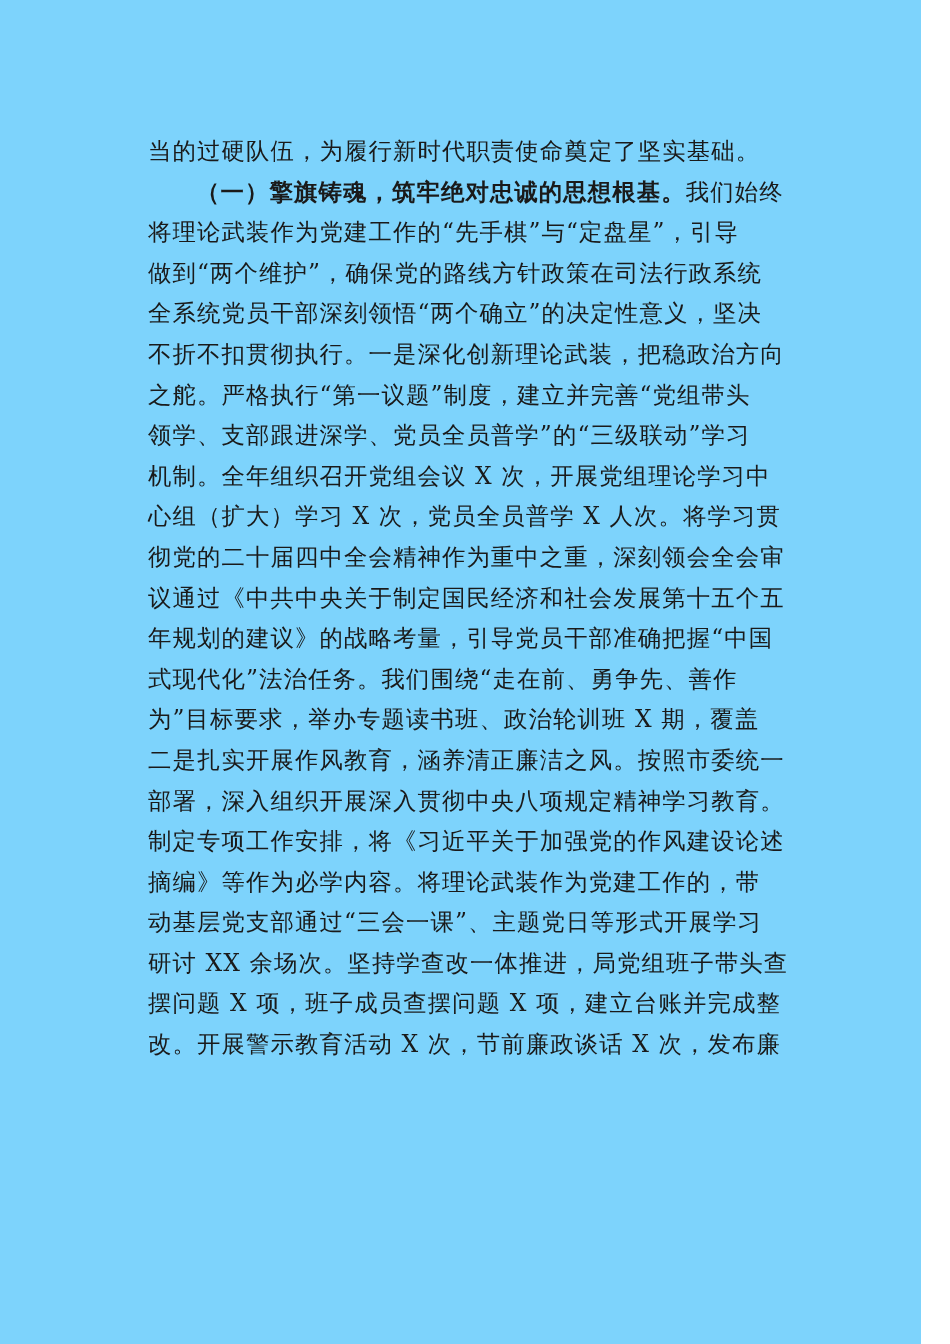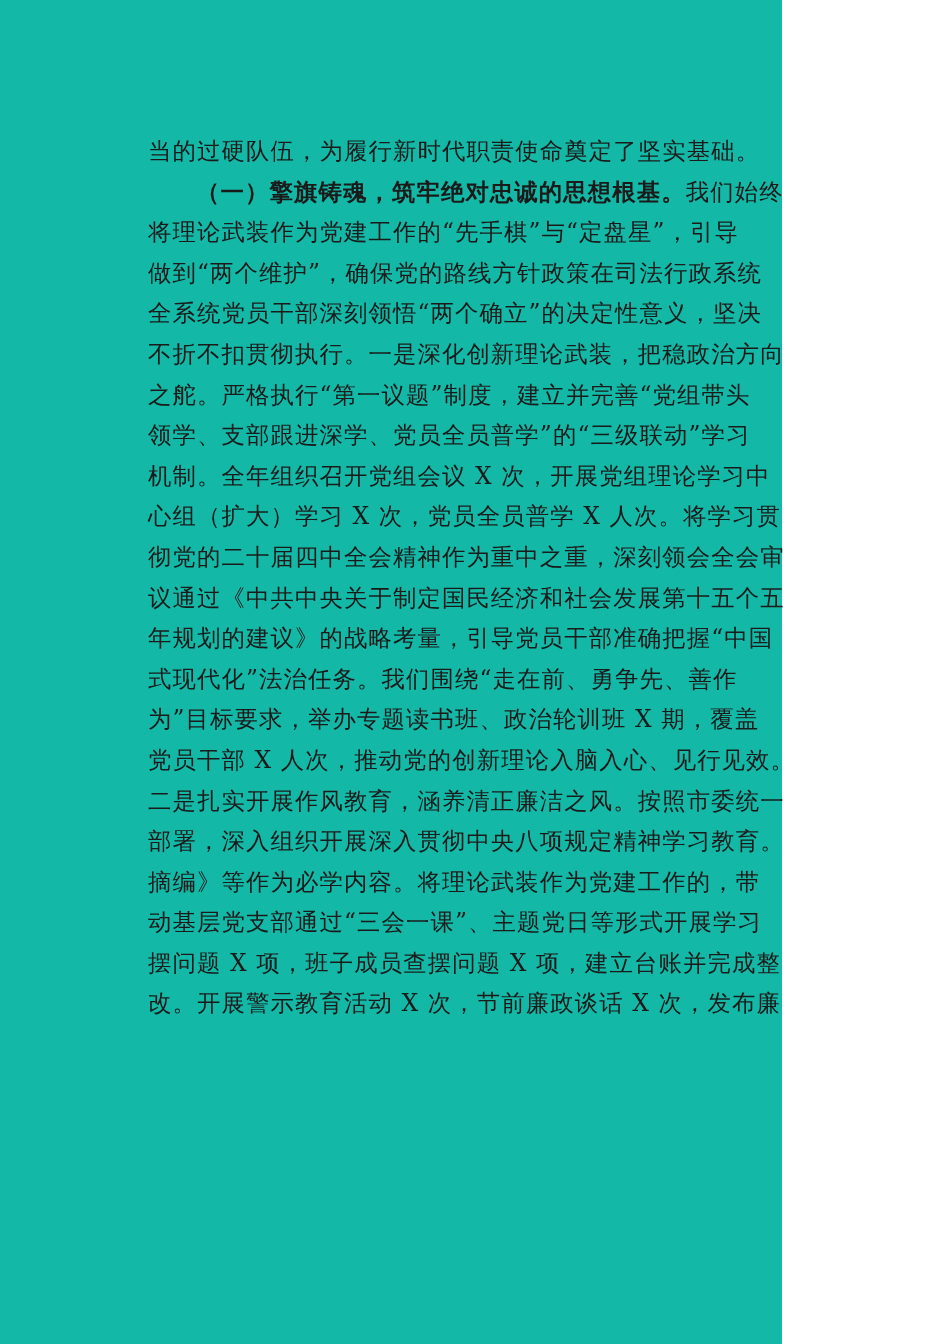--- a/index.html
+++ b/index.html
@@ -11,23 +11,23 @@
     width: 950px;
     height: 1344px;
     position: relative;
     overflow: hidden;
     font-family: "DejaVu Serif", "Liberation Serif", serif;
     color: #1a1a1a;
   }
   .page {
     position: absolute;
     left: 0; top: 0;
-    width: 782px;
+    width: 921px;
     height: 1344px;
-    background: #14b8a6;
+    background: #7dd3fc;
   }
   .body-text {
     position: absolute;
     left: 148px;
     top: 131px;
     width: 680px;
   }
   .line {
     height: 40.6px;
     line-height: 40.6px;
@@ -51,21 +51,22 @@
     <div class="line">不折不扣贯彻执行。一是深化创新理论武装，把稳政治方向</div>
     <div class="line">之舵。严格执行“第一议题”制度，建立并完善“党组带头</div>
     <div class="line">领学、支部跟进深学、党员全员普学”的“三级联动”学习</div>
     <div class="line">机制。全年组织召开党组会议 X 次，开展党组理论学习中</div>
     <div class="line">心组（扩大）学习 X 次，党员全员普学 X 人次。将学习贯</div>
     <div class="line">彻党的二十届四中全会精神作为重中之重，深刻领会全会审</div>
     <div class="line">议通过《中共中央关于制定国民经济和社会发展第十五个五</div>
     <div class="line">年规划的建议》的战略考量，引导党员干部准确把握“中国</div>
     <div class="line">式现代化”法治任务。我们围绕“走在前、勇争先、善作</div>
     <div class="line">为”目标要求，举办专题读书班、政治轮训班 X 期，覆盖</div>
-    <div class="line">党员干部 X 人次，推动党的创新理论入脑入心、见行见效。</div>
     <div class="line">二是扎实开展作风教育，涵养清正廉洁之风。按照市委统一</div>
     <div class="line">部署，深入组织开展深入贯彻中央八项规定精神学习教育。</div>
+    <div class="line">制定专项工作安排，将《习近平关于加强党的作风建设论述</div>
     <div class="line">摘编》等作为必学内容。将理论武装作为党建工作的，带</div>
     <div class="line">动基层党支部通过“三会一课”、主题党日等形式开展学习</div>
+    <div class="line">研讨 XX 余场次。坚持学查改一体推进，局党组班子带头查</div>
     <div class="line">摆问题 X 项，班子成员查摆问题 X 项，建立台账并完成整</div>
     <div class="line">改。开展警示教育活动 X 次，节前廉政谈话 X 次，发布廉</div>
   </div>
 </div>
 
 </body></html>

